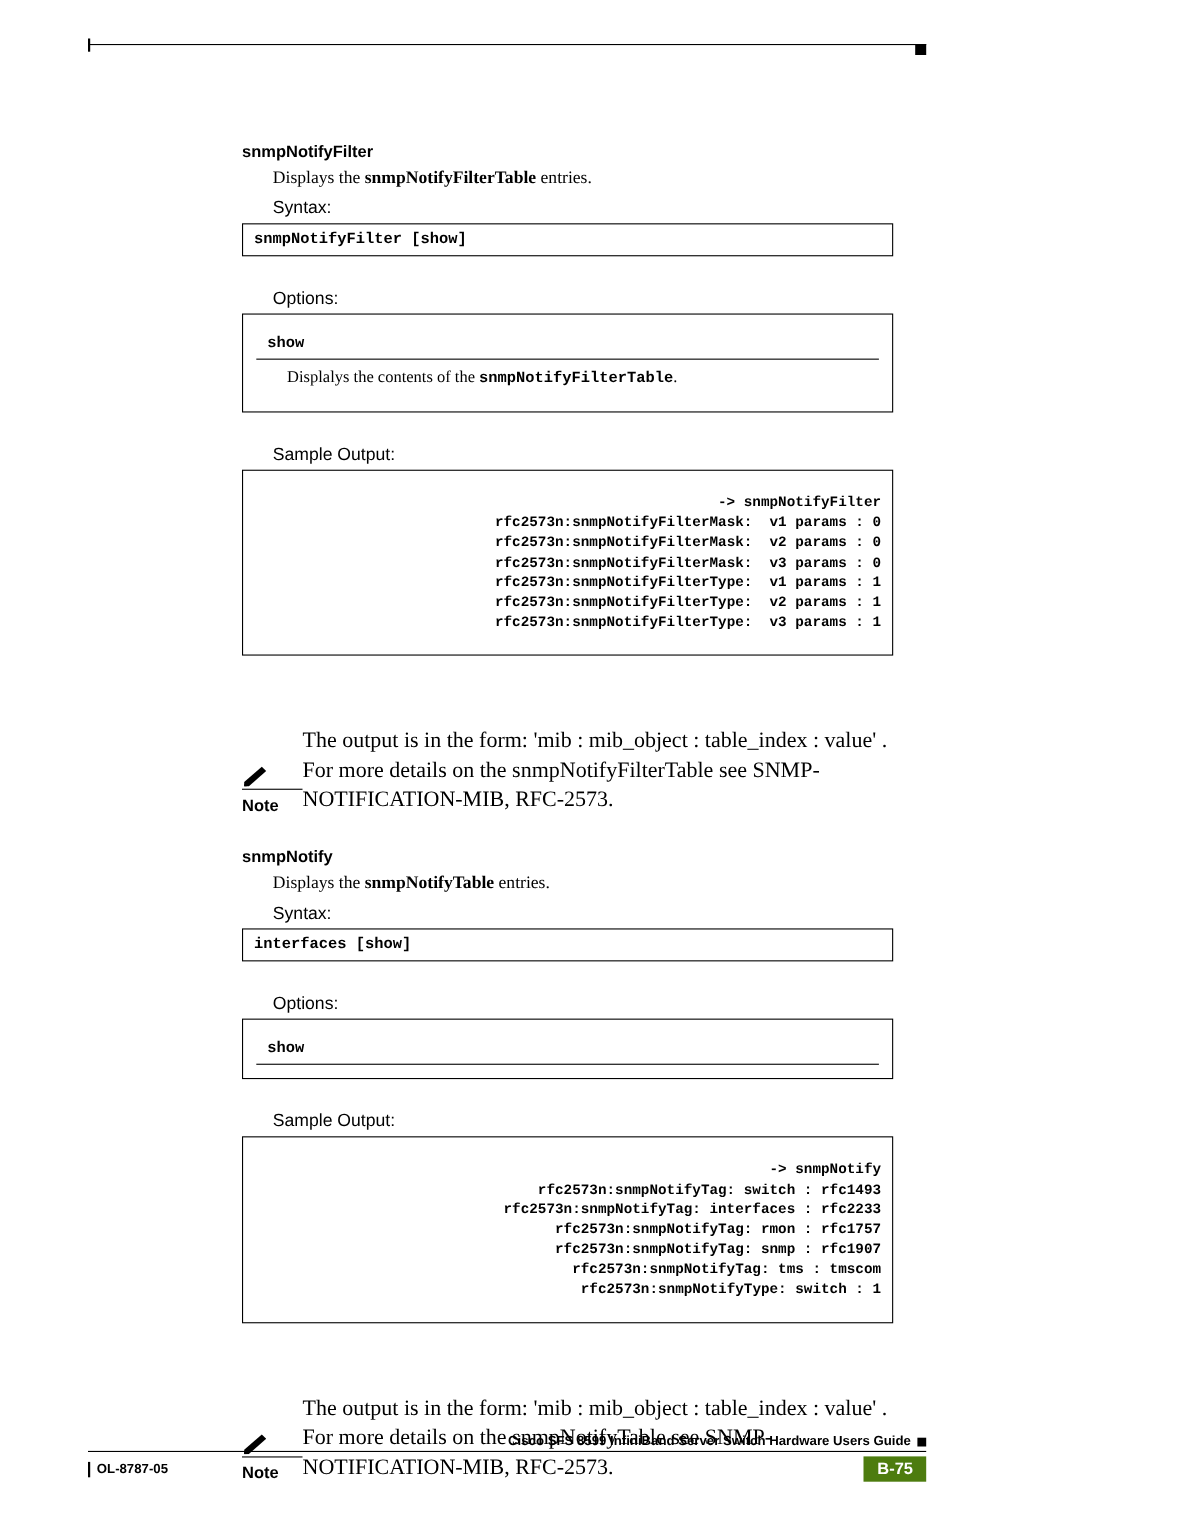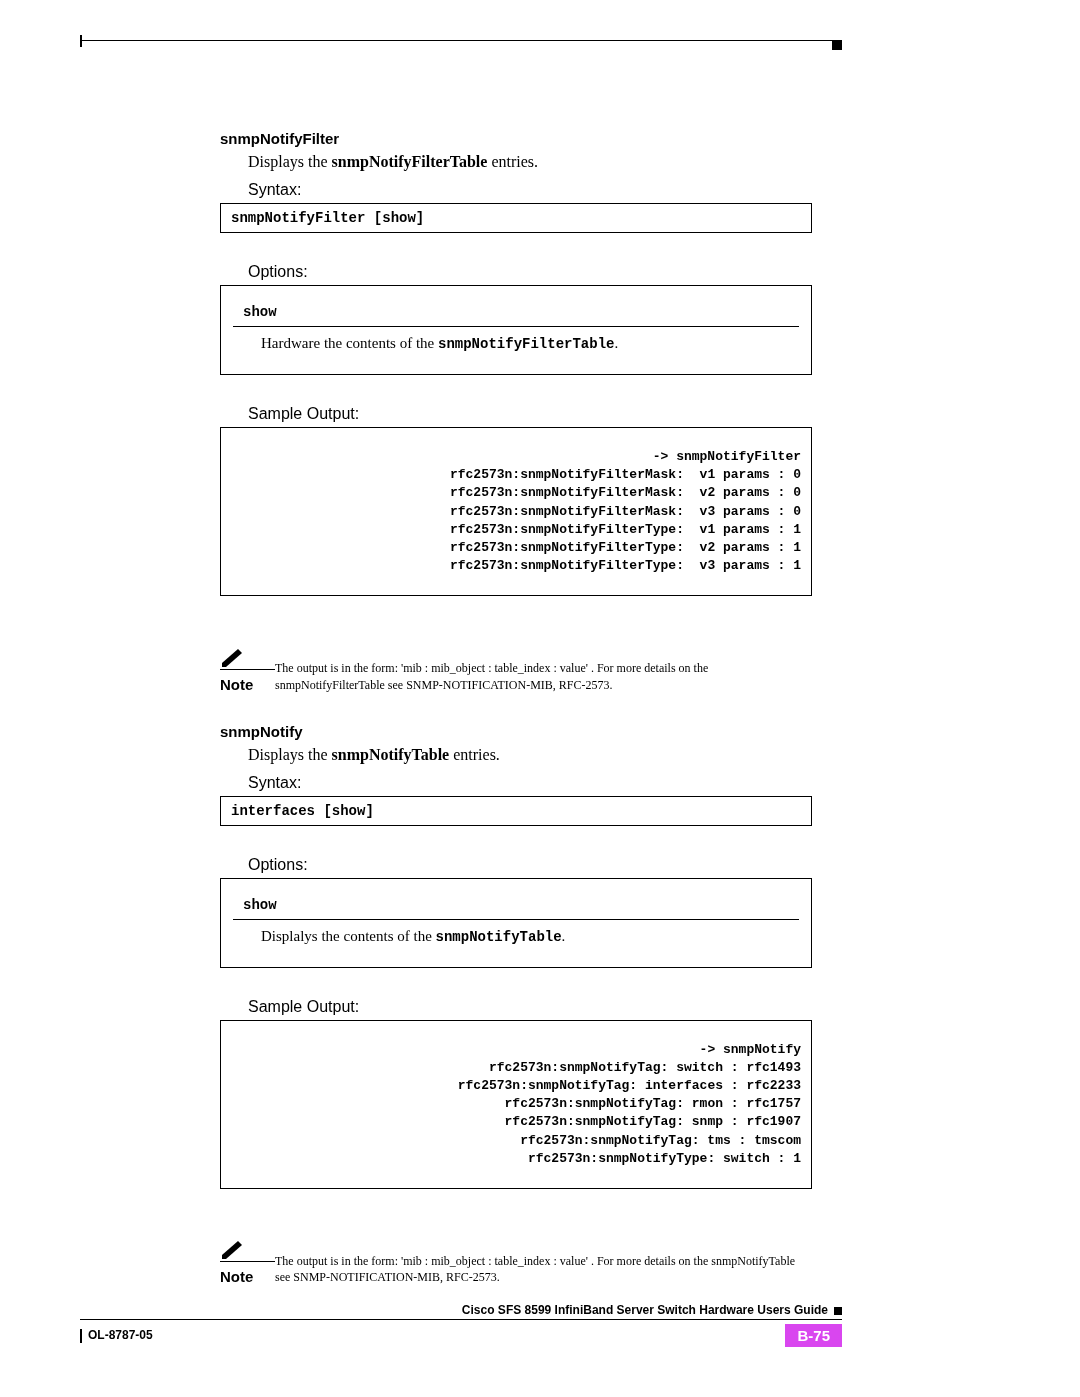--- a/index.html
+++ b/index.html
@@ -115,21 +115,21 @@
     font-size: 15px;
     display: block;
   }
   .note-divider {
     border-top: 1px solid #000;
     height:0;
     margin: 2px 0 6px 0;
   }
   .note-text {
     font-family: "Times New Roman", serif;
-    font-size: 12px;
+    font-size: 20px;
     line-height: 1.35;
     flex: 1;
     padding-top: 24px;
   }
   .footer {
     position: absolute;
     bottom: 50px;
     left: 80px;
     right: 70px;
   }
@@ -161,21 +161,21 @@
     font-weight: bold;
     font-size: 12px;
   }
   .doc-id::before{
     content:"";
     display:inline-block;
     width:2px;height:14px;background:#000;
     margin-right:6px;vertical-align:middle;
   }
   .page-badge {
-    background: #d946ef;
+    background: #4d7c0f;
     color: #fff;
     font-family: Arial, Helvetica, sans-serif;
     font-weight: bold;
     font-size: 15px;
     padding: 3px 12px;
   }
 </style>
 </head>
 <body>
 
@@ -188,21 +188,21 @@
     <div class="body-text">
       <span>Displays the </span><span class="bold">snmpNotifyFilterTable</span><span> entries.</span>
     </div>
     <div class="label">Syntax:</div>
     <div class="syntax-box">snmpNotifyFilter [show]</div>
 
     <div class="label">Options:</div>
     <div class="options-box">
       <div class="options-header">show</div>
       <div class="options-body">
-        <span>Hardware the contents of the </span><span class="mono">snmpNotifyFilterTable</span><span>.</span>
+        <span>Displalys the contents of the </span><span class="mono">snmpNotifyFilterTable</span><span>.</span>
       </div>
     </div>
 
     <div class="label">Sample Output:</div>
     <div class="output-box">-&gt; snmpNotifyFilter
 rfc2573n:snmpNotifyFilterMask:  v1 params : 0
 rfc2573n:snmpNotifyFilterMask:  v2 params : 0
 rfc2573n:snmpNotifyFilterMask:  v3 params : 0
 rfc2573n:snmpNotifyFilterType:  v1 params : 1
 rfc2573n:snmpNotifyFilterType:  v2 params : 1
@@ -223,23 +223,20 @@
     <div class="section-title">snmpNotify</div>
     <div class="body-text">
       <span>Displays the </span><span class="bold">snmpNotifyTable</span><span> entries.</span>
     </div>
     <div class="label">Syntax:</div>
     <div class="syntax-box">interfaces [show]</div>
 
     <div class="label">Options:</div>
     <div class="options-box">
       <div class="options-header">show</div>
-      <div class="options-body">
-        <span>Displalys the contents of the </span><span class="mono">snmpNotifyTable</span><span>.</span>
-      </div>
     </div>
 
     <div class="label">Sample Output:</div>
     <div class="output-box">-&gt; snmpNotify
 rfc2573n:snmpNotifyTag: switch : rfc1493
 rfc2573n:snmpNotifyTag: interfaces : rfc2233
 rfc2573n:snmpNotifyTag: rmon : rfc1757
 rfc2573n:snmpNotifyTag: snmp : rfc1907
 rfc2573n:snmpNotifyTag: tms : tmscom
 rfc2573n:snmpNotifyType: switch : 1</div>

